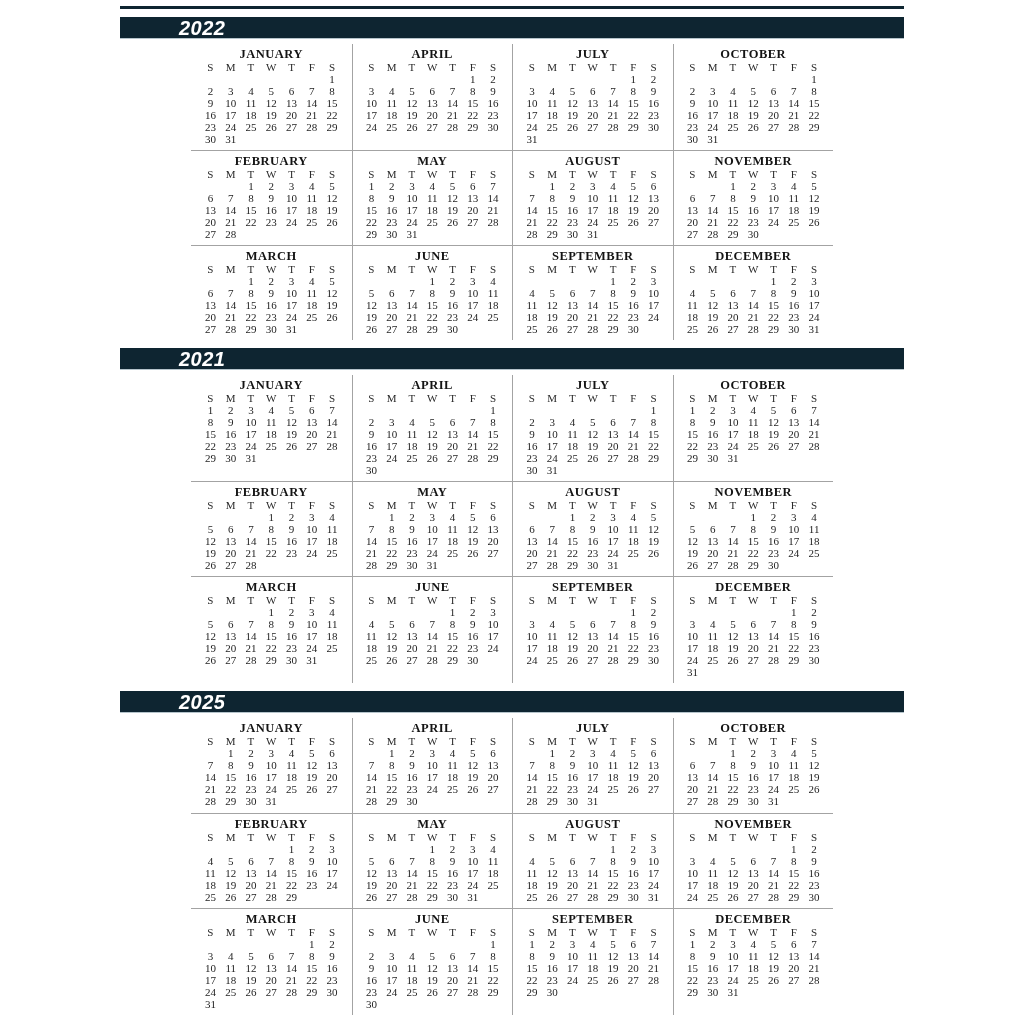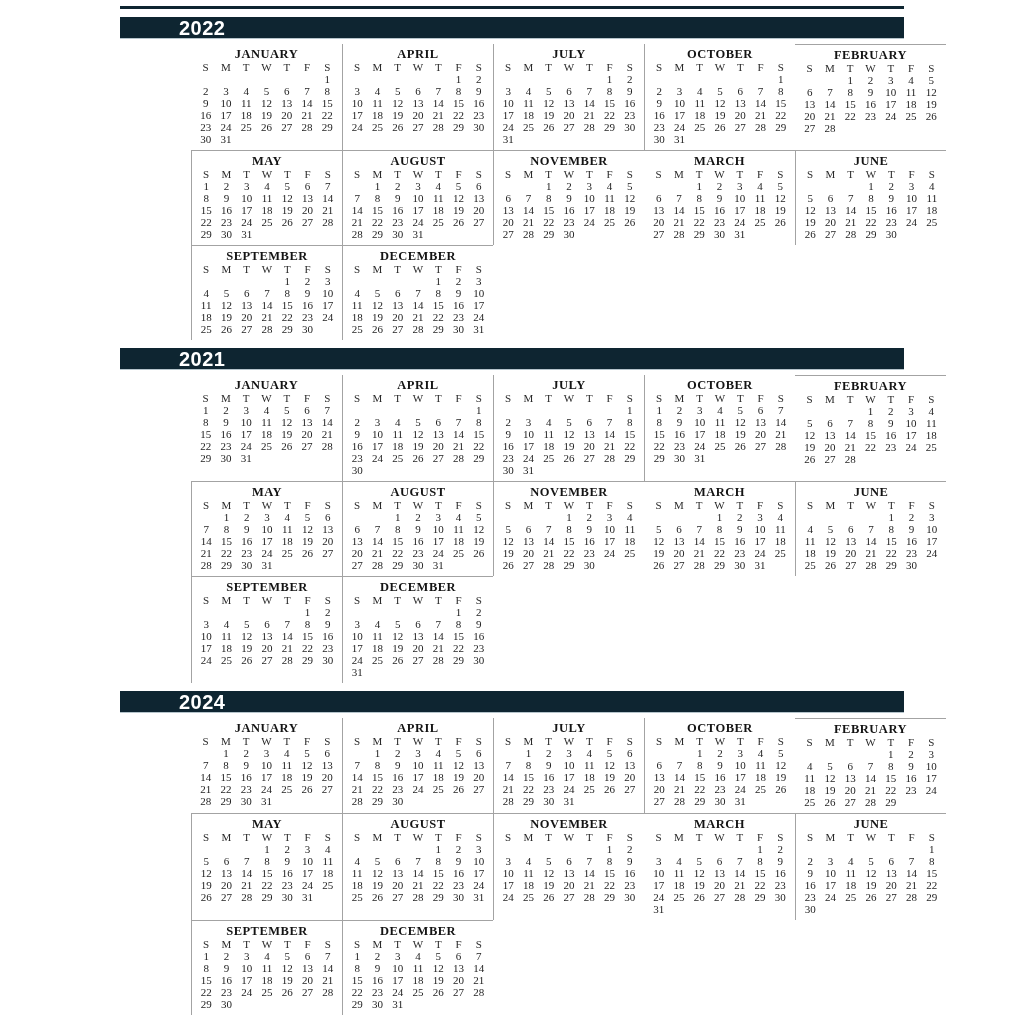--- a/index.html
+++ b/index.html
@@ -5,30 +5,30 @@
   * { margin:0; padding:0; box-sizing:border-box; }
   html,body { background:#ffffff; }
   body { width:1024px; height:1024px; font-family:"Liberation Serif", serif; }
   .page { position:relative; width:1024px; height:1024px; background:#ffffff; overflow:hidden; }
   .content { position:absolute; left:120px; top:0; width:784px; }
   .top-rule { height:3px; margin-top:6px; background:var(--accent,#0e2531); }
   .year-section { margin-top:8px; }
   .year-bar {
     height:22px; background:var(--accent,#0e2531);
     border-bottom:1px solid #b5c4cb;
-    display:flex; align-items:center;
+    display:flex; align-items:center;font-style:italic;
   }
   .year-label {
     font-family:"Liberation Sans", sans-serif;
     font-weight:bold; font-size:20px; letter-spacing:0.5px;
     color:var(--yearText,#ffffff); padding-left:59px; line-height:1;
   }
   .months-grid {
     width:642px; margin:5px auto 0;
-    display:grid; grid-template-columns:repeat(5,1fr);
+    display:grid; grid-template-columns:repeat(4,1fr);
   }
   .month-cell {
     min-height:95px; padding:3px 4px 5px;
     border-left:1px solid var(--gridline,#a3a3a3);
     border-top:1px solid var(--gridline,#a3a3a3);
   }
   .month-cell:nth-child(4n+1) { border-left:none; }
   .month-cell:nth-child(-n+4) { border-top:none; }
   .month-name {
     text-align:center; font-weight:bold; font-size:12.5px; line-height:14px;
@@ -1648,21 +1648,21 @@
                     <td></td>
                   </tr>
                 </tbody>
     </table>
   </div>
 </div>
   </section>
 
   <section class="year-section">
     <header class="year-bar">
-      <span class="year-label">2024</span>
+      <span class="year-label">2025</span>
     </header>
     <div class="months-grid">
   <div class="month-cell">
     <div class="month-name">JANUARY</div>
     <table class="mini-cal">
       <thead>
         <tr>
                     <th>S</th>
                     <th>M</th>
                     <th>T</th>

